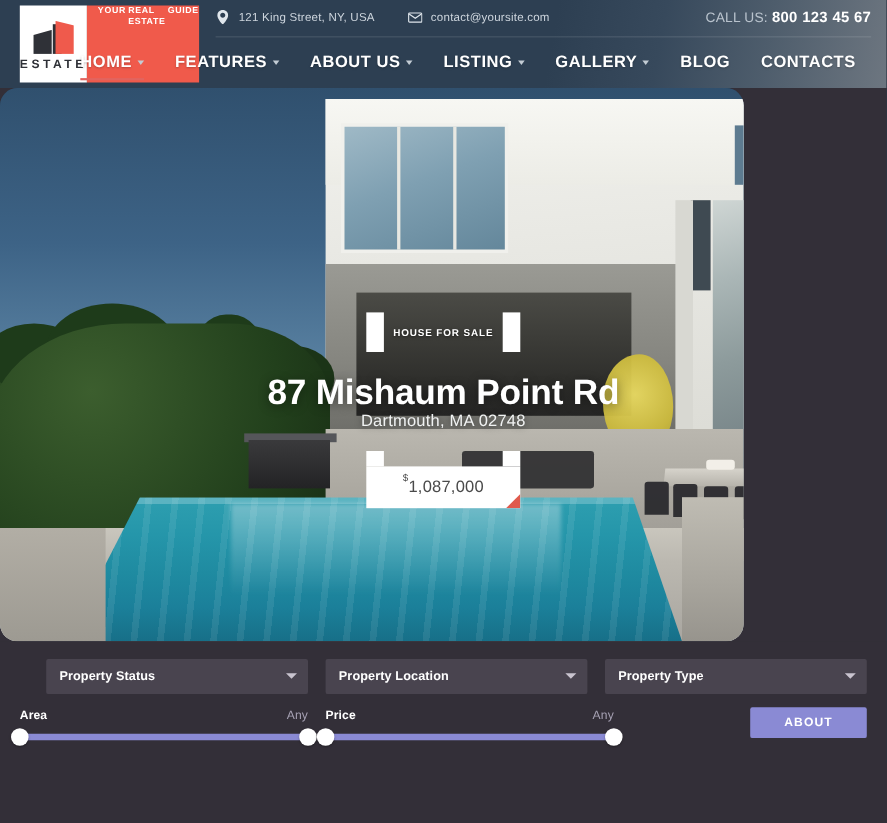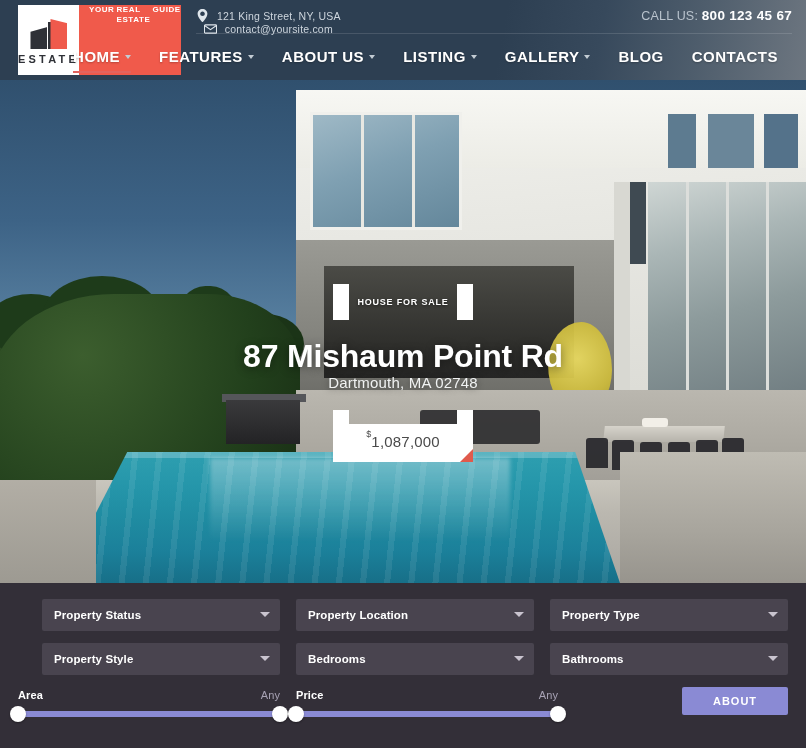--- a/index.html
+++ b/index.html
@@ -44,21 +44,21 @@
     font-size:11px; font-weight:bold; color:#2f3137; letter-spacing:3.2px;
   }
   .logo-right {
     flex:1; background:#f05a4b; color:#fff; display:flex; flex-direction:row;
     justify-content:center; padding-left:10px; gap:2px;
   }
   .logo-right span {
     font-size:8px; font-weight:bold; letter-spacing:.6px; line-height:1.22; text-transform:uppercase;
   }
 
-  .topinfo { position:absolute; left:196px; top:9px; display:flex; align-items:center; z-index:3;flex-direction:column; }
+  .topinfo { position:absolute; left:196px; top:9px; display:flex; align-items:center; gap:30px; z-index:3; }
   .topinfo .item { display:flex; align-items:center; gap:8px; }
   .topinfo .txt { font-size:10.5px; color:#cdd5dd; letter-spacing:.2px; }
   .ic { display:inline-flex; align-items:center; justify-content:center; width:13px; height:13px; }
   .ic svg { display:block; }
 
   .callus {
     position:absolute; right:14px; top:8px; z-index:3;
     font-size:12.5px; color:#b9c3cd; letter-spacing:.2px; white-space:nowrap;
   }
   .callus b { color:#ffffff; font-weight:bold; font-size:13.5px; letter-spacing:.3px; }
@@ -79,21 +79,21 @@
   }
   .caret {
     width:0; height:0; border-left:3.5px solid transparent; border-right:3.5px solid transparent;
     border-top:4px solid #c3ccd4; margin-top:1px;
   }
   .nav-item.active::after {
     content:""; position:absolute; left:14px; right:14px; bottom:2px; height:2.5px; background:#e2645f;
   }
 
   
-  .hero { position:absolute; left:0; top:80px; width:806px; height:503px; overflow:hidden; background:#27384a; }
+  .hero { position:absolute; left:0; top:80px; width:676px; height:503px; overflow:hidden; background:#27384a;border-radius:16px; }
   .sky {
     position:absolute; inset:0;
     background:linear-gradient(180deg,#30506e 0%,#3d6386 28%,#5b83a3 52%,#86a6be 70%,#b9cbd8 84%,#d7e0e5 100%);
   }
   
   .house {
     position:absolute; left:296px; top:10px; width:510px; height:300px;
     background:linear-gradient(175deg,#f2f2ee 0%,#e9e9e4 40%,#dcdcd6 100%);
   }
   .house .upper-band {
@@ -469,34 +469,20 @@
       <div class="select">
         <span class="sl">Property Location</span>
         <span class="sc"></span>
       </div>
       <div class="select">
         <span class="sl">Property Type</span>
         <span class="sc"></span>
       </div>
     </div>
 
-    <div class="frow">
-      <div class="select">
-        <span class="sl">Property Style</span>
-        <span class="sc"></span>
-      </div>
-      <div class="select">
-        <span class="sl">Bedrooms</span>
-        <span class="sc"></span>
-      </div>
-      <div class="select">
-        <span class="sl">Bathrooms</span>
-        <span class="sc"></span>
-      </div>
-    </div>
 
     <div class="srow">
       <div class="slider-block">
         <div class="slider-head">
           <span class="sh-label">Area</span>
           <span class="sh-val">Any</span>
         </div>
         <div class="track">
           <span class="knob lo"></span>
           <span class="knob hi"></span>

